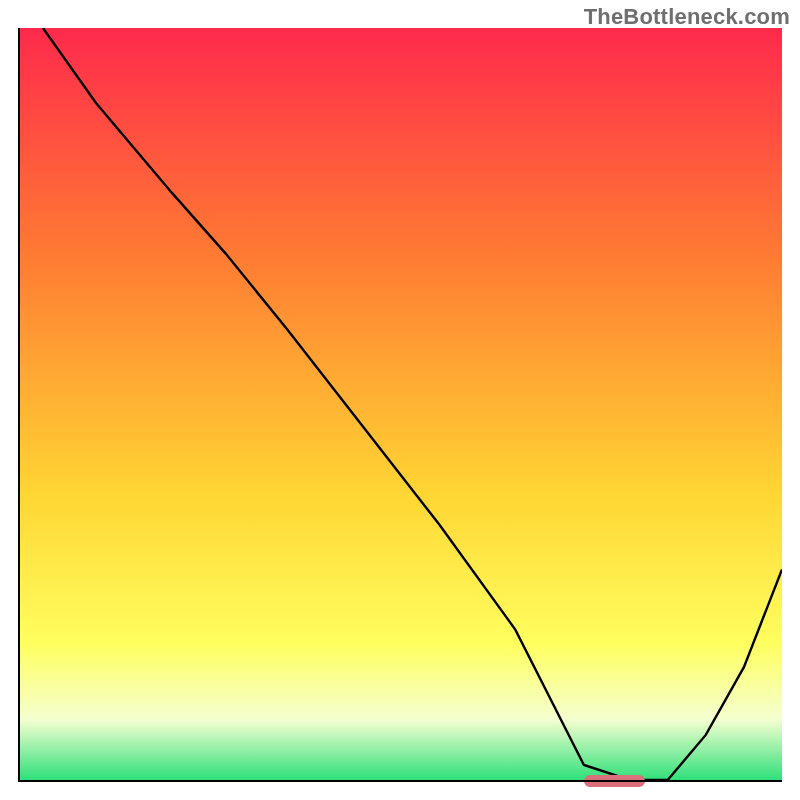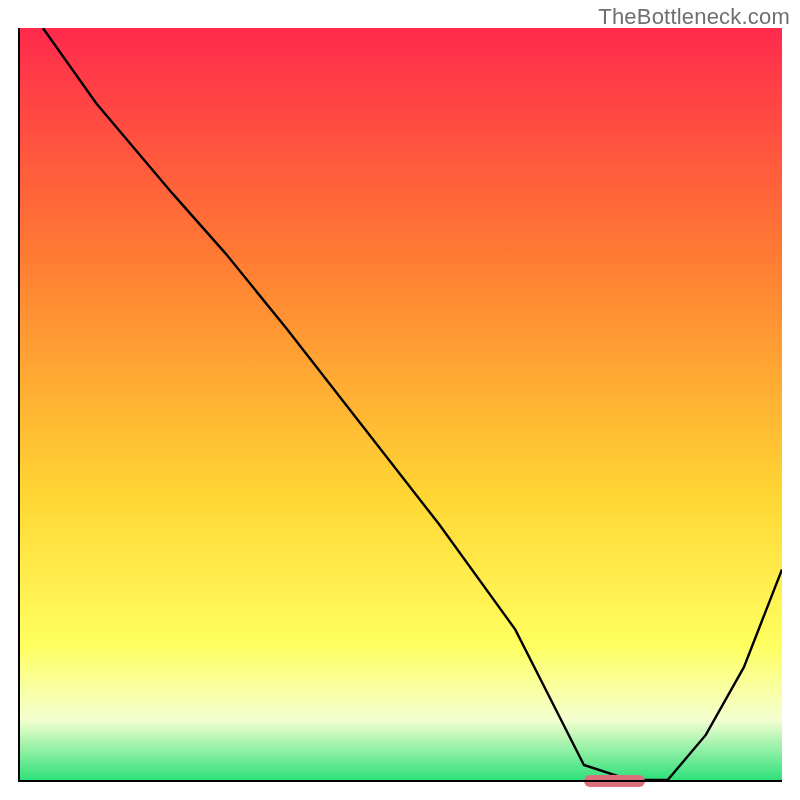--- a/index.html
+++ b/index.html
@@ -14,21 +14,21 @@
   .wrap {
     position: relative;
     width: 800px;
     height: 800px;
   }
   .watermark {
     position: absolute;
     top: 4px;
     right: 10px;
     font-size: 22px;
-    font-weight: 400;
+    font-weight: 700;
     color: #6f6f6f;
     letter-spacing: 0.2px;
   }
   .axis-left {
     position: absolute;
     left: 18px;
     top: 28px;
     width: 2px;
     height: 754px;
     background: #000;

